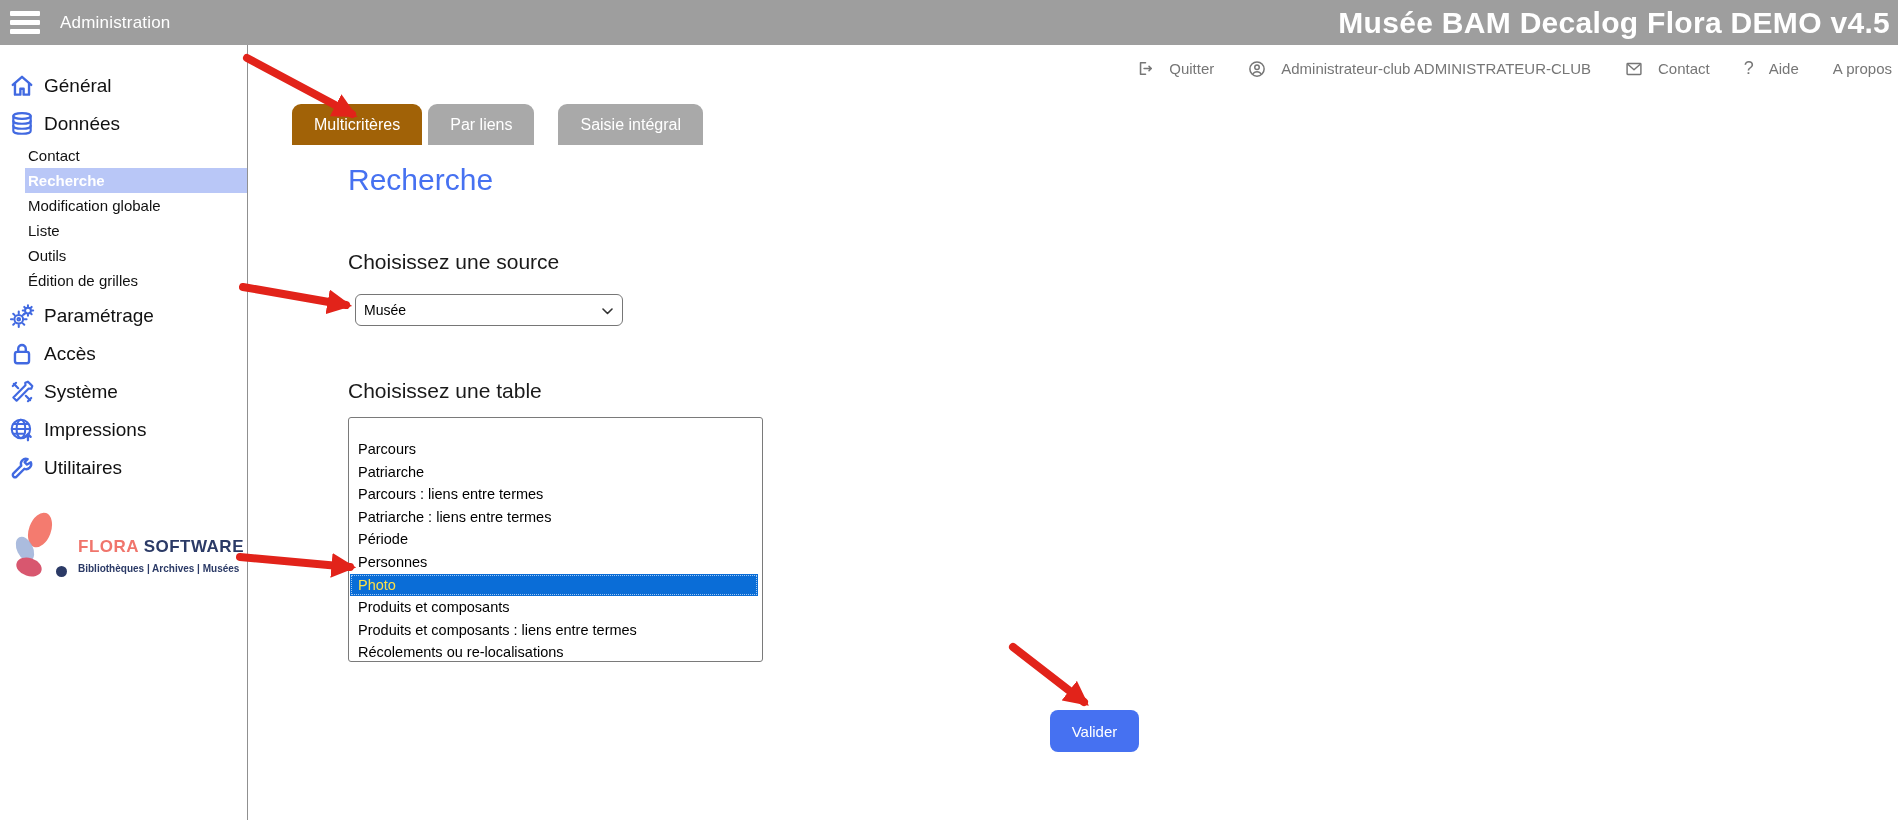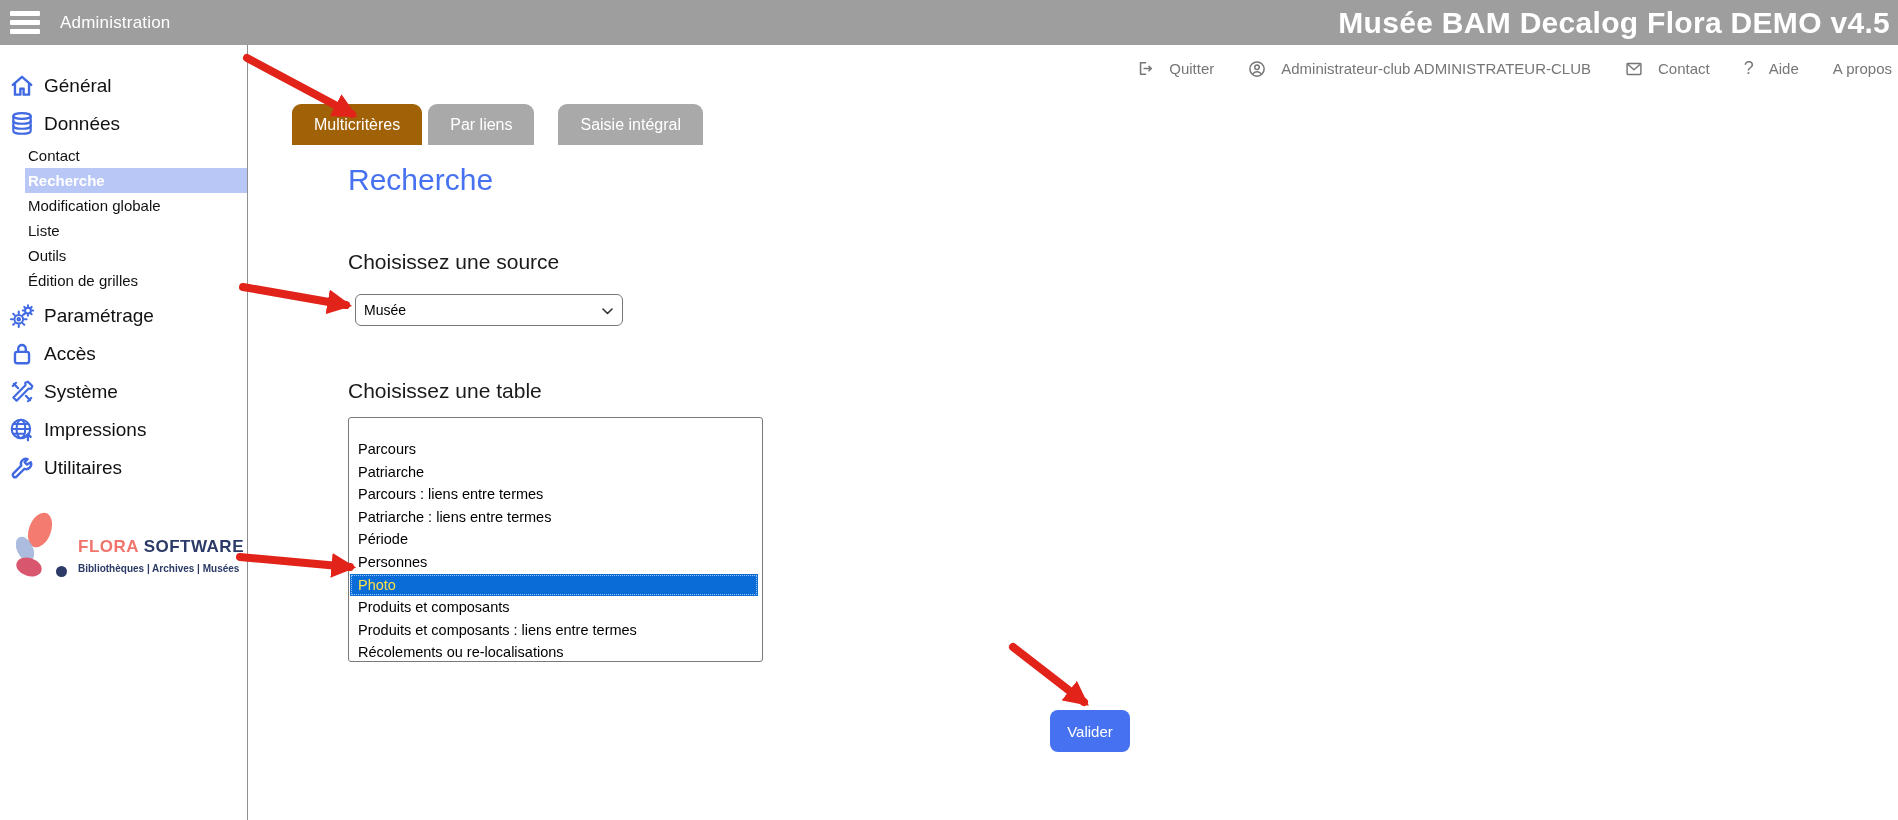--- a/index.html
+++ b/index.html
@@ -46,21 +46,21 @@
   .select-box { position:absolute; left:355px; top:294px; width:268px; height:32px; background:#fff;
                 border:1px solid #767676; border-radius:6px; display:flex; align-items:center;
                 padding-left:8px; font-size:14px; color:#000; cursor:pointer; }
   .select-box .chev { position:absolute; right:9px; top:13px; }
   .listbox { position:absolute; left:348px; top:417px; width:415px; height:245px; background:#fff;
              border:1px solid #7a7a7a; border-radius:3px; overflow:hidden; padding-top:16px; }
   .lrow { height:22.6px; line-height:22.6px; margin:0 4px 0 1px; padding-left:8px;
           font-size:14.5px; color:#000; white-space:nowrap; cursor:pointer; }
   .lrow.sliver { height:4px; }
   .lrow.selected { background:#0a6dd7; color:#fde047; outline:1px dotted #9fc7f0; outline-offset:-2px; }
-  .btn-valider { position:absolute; left:1050px; top:710px; width:80px; height:42px; background:#4671f1;
+  .btn-valider { position:absolute; left:1050px; top:710px; width:89px; height:42px; background:#4671f1;
                  color:#fff; font-size:15px; border:none; border-radius:8px; cursor:pointer; font-family:inherit; }
   .arrows { position:absolute; left:0; top:0; width:1898px; height:820px; pointer-events:none; }
 </style>
 </head>
 <body>
 
 <header class="topbar">
   <div class="hamburger">
       <span></span>
       <span></span>

